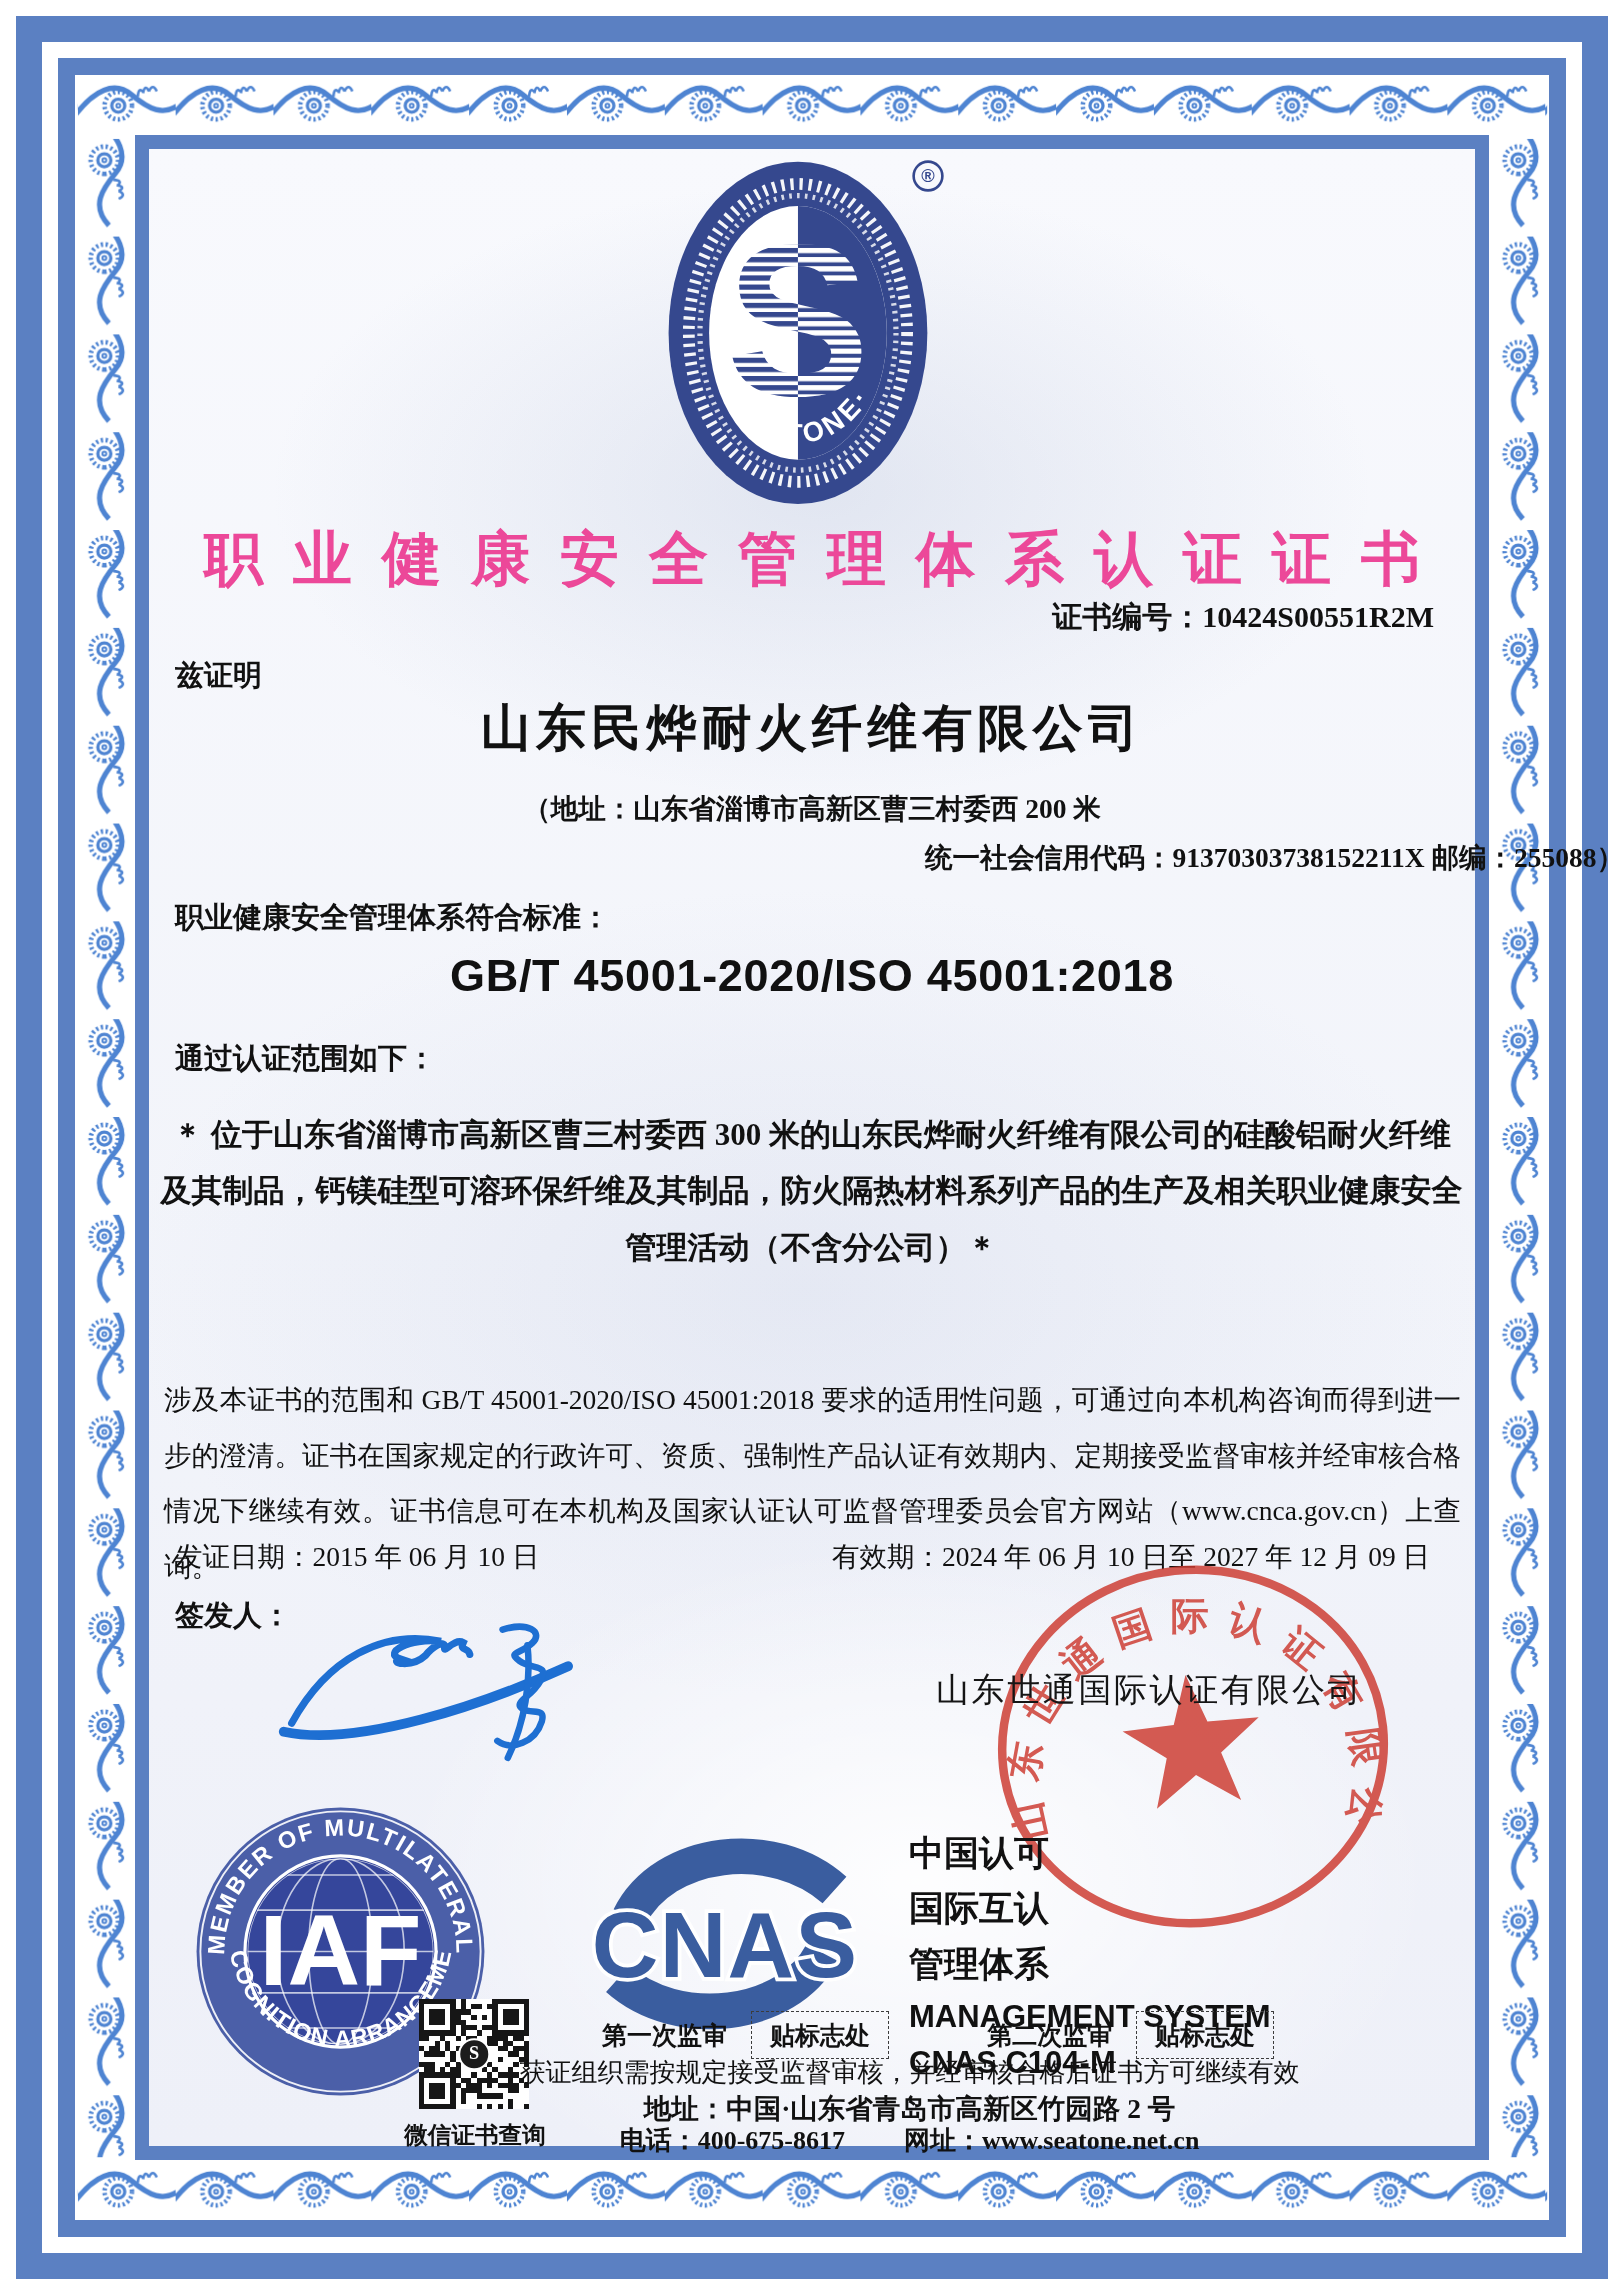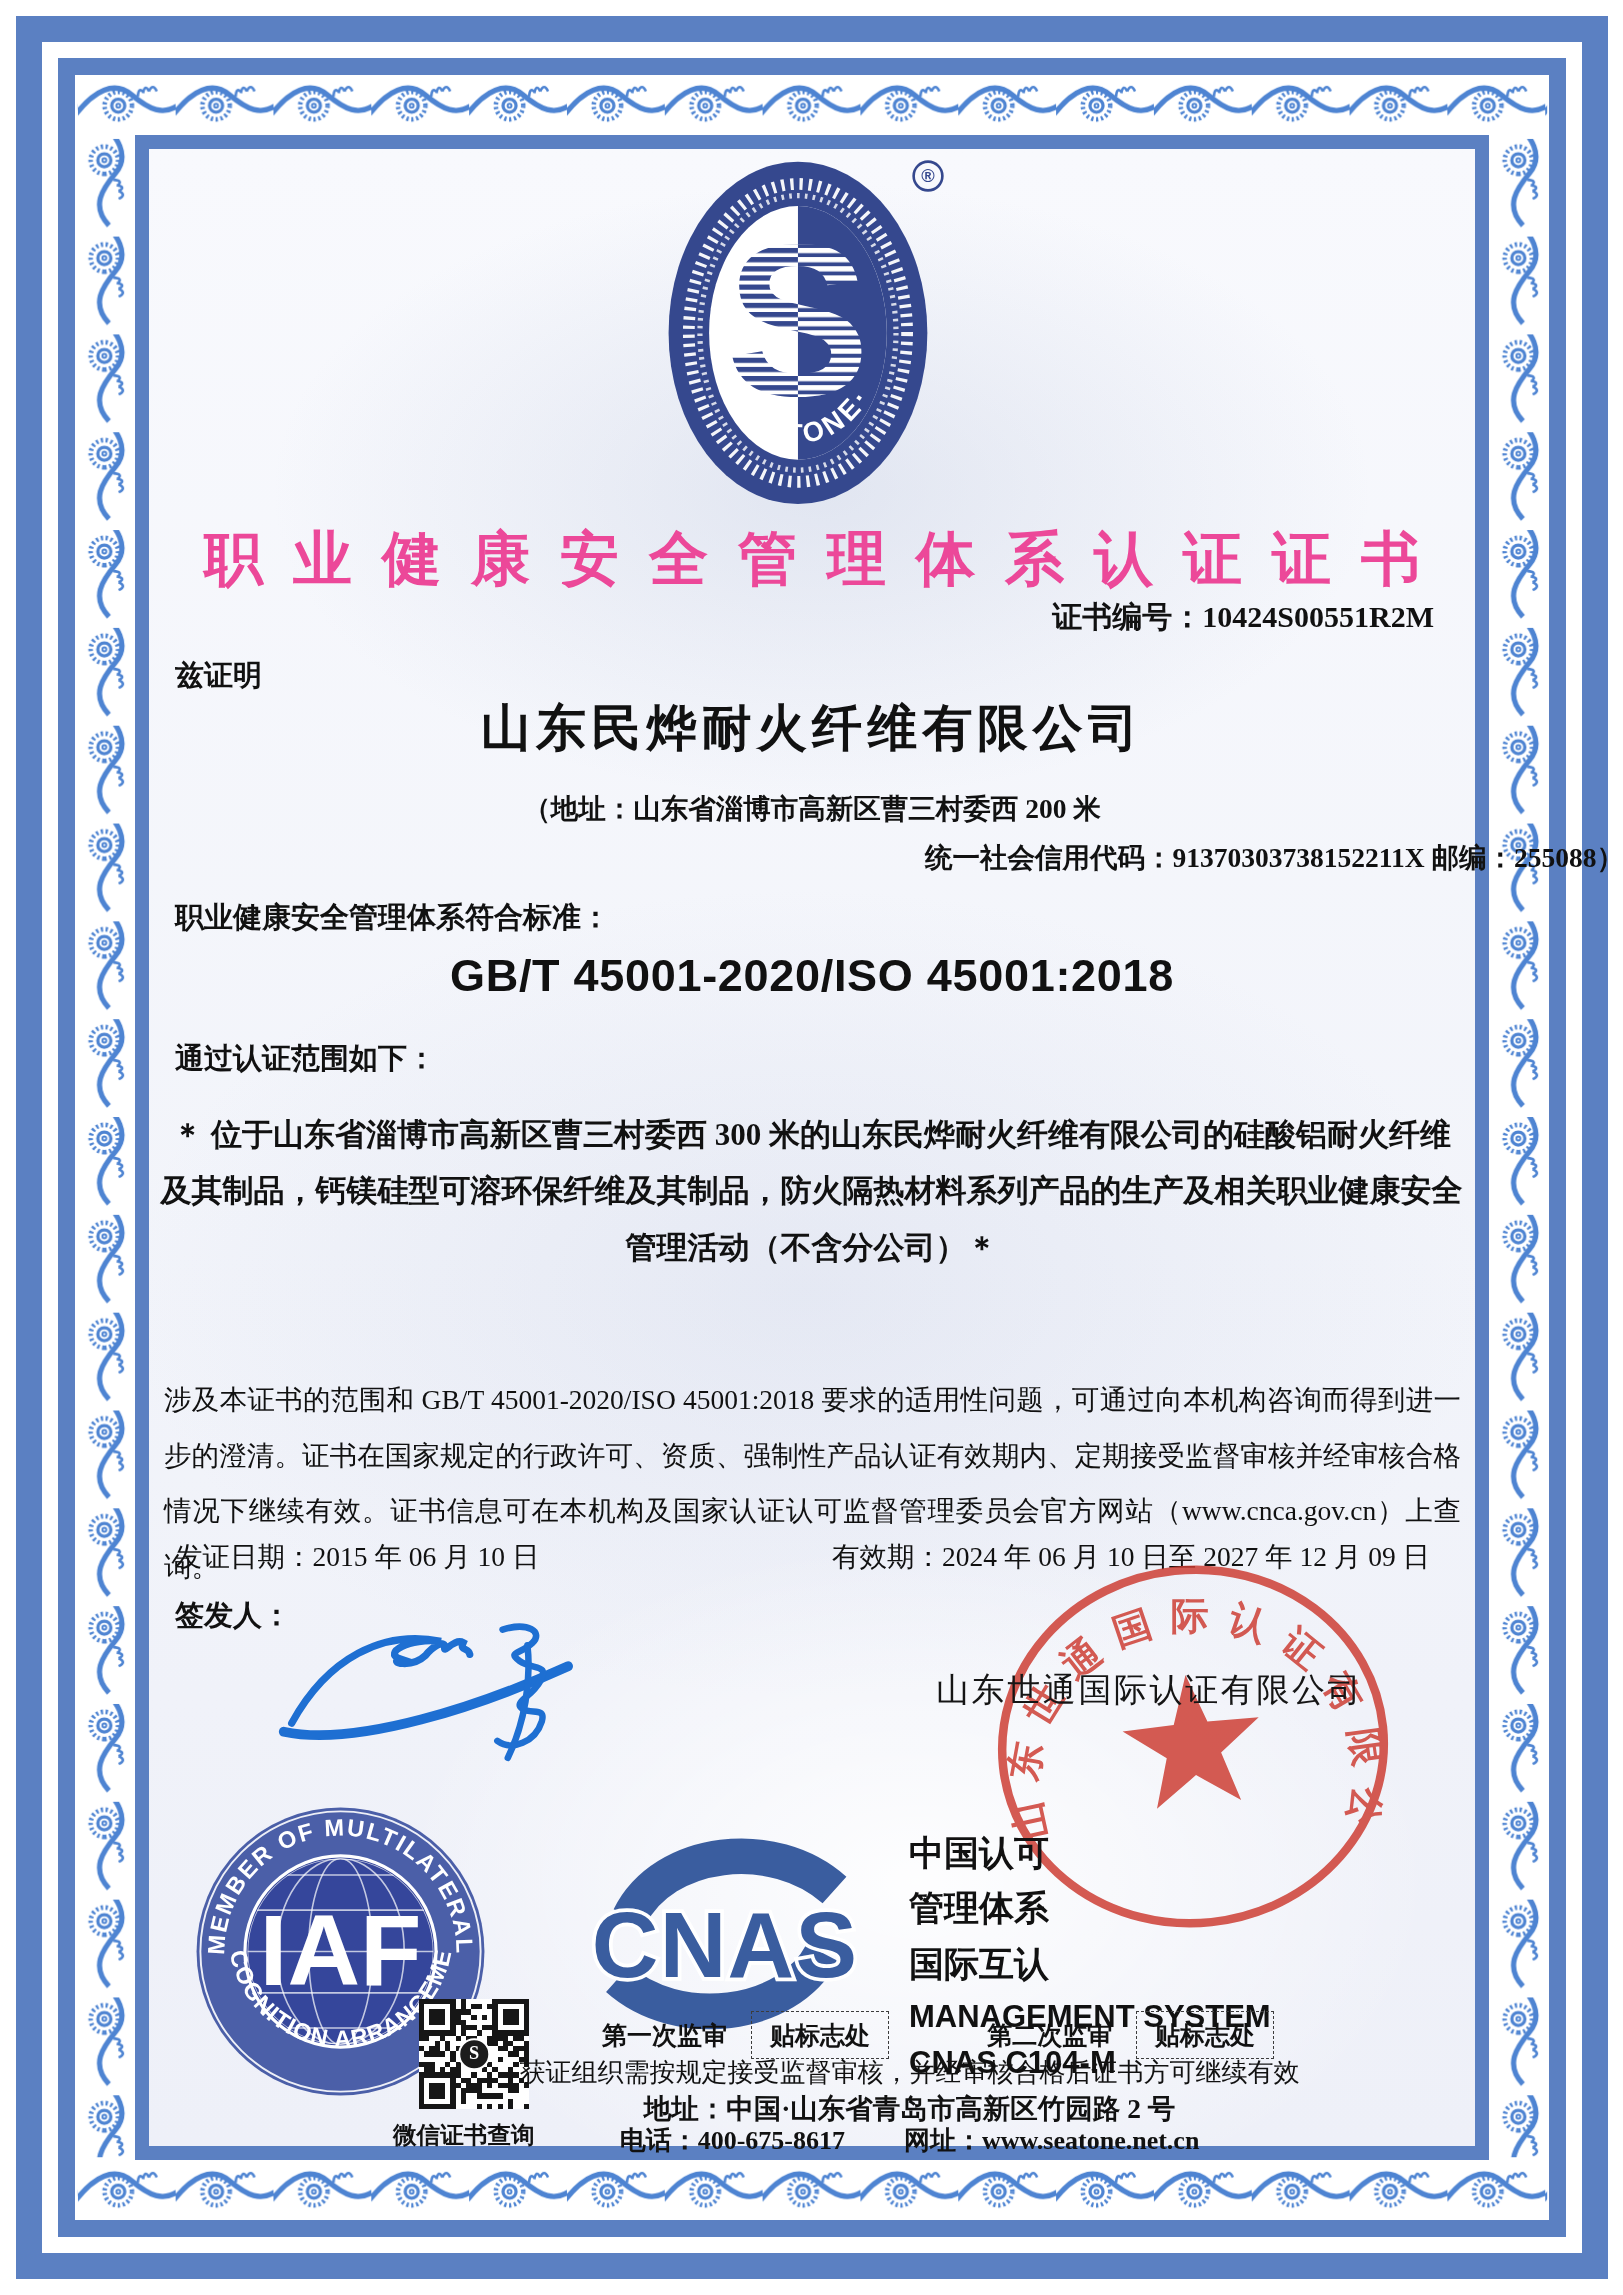--- a/index.html
+++ b/index.html
@@ -44,21 +44,21 @@
   .cnas-block{left:909px;top:1826px;width:419px;}
   .cnas-block .cjk{font-size:35px;line-height:1.58;font-weight:600;}
   .cnas-block .en{font-family:"Liberation Sans", sans-serif;font-size:31px;font-weight:bold;line-height:1.35;margin-top:3.9px;}
   .qr-wrap{left:419px;top:1999px;width:110px;height:110px;background:#fff;}
   .qr-grid{position:absolute;inset:0;display:grid;grid-template-columns:repeat(21,1fr);grid-template-rows:repeat(21,1fr);}
   .qr-grid i{display:block;}
   .qr-grid i.d{background:#161616;}
   .qr-logo{position:absolute;left:50%;top:50%;width:27.5px;height:27.5px;transform:translate(-50%,-50%);
            background:#1c1c1c;border-radius:50%;border:2px solid #fff;color:#fff;display:flex;align-items:center;justify-content:center;
            font-family:"Liberation Serif", serif;font-size:18.3px;font-weight:bold;}
-  .qr-caption{left:393px;top:2119px;width:164px;font-size:23.6px;font-weight:600;}
+  .qr-caption{left:393px;top:2119px;width:164px;text-align:center;font-size:23.6px;font-weight:600;}
   .audit-row{left:602px;top:2011px;display:flex;align-items:center;font-size:25px;}
   .audit-label{font-weight:600;}
   .audit-box{border:1.3px dashed #3c3c3c;padding:6.5px 18.3px;margin-left:23.6px;font-weight:600;}
   .audit-gap{width:98px;}
   .footer-center{left:517px;width:785px;text-align:center;}
   .supervision{top:2055px;font-size:26px;}
   .footaddr{top:2091px;font-size:27.5px;font-weight:600;}
   .footphone{top:2123px;font-size:26px;font-weight:600;}
   .footphone .sep{display:inline-block;width:59px;}
 </style>
@@ -229,22 +229,22 @@
   </svg>
 
   <svg class="abs cnas-svg" width="314" height="203" viewBox="0 0 500 330">
     <path d="M95,140 C150,28 330,8 428,96" stroke="#3a5d9f" stroke-width="58" fill="none"></path>
     <path d="M408,198 C352,305 172,326 76,240" stroke="#3a5d9f" stroke-width="58" fill="none"></path>
     <text x="250" y="238" font-family="Liberation Sans, sans-serif" font-weight="bold" font-size="150" fill="#3a5d9f" text-anchor="middle" letter-spacing="2" stroke="#ffffff" stroke-width="12" paint-order="stroke">CNAS</text>
   </svg>
 
   <div class="abs cnas-block">
     <div class="cjk">中国认可</div>
+    <div class="cjk">国际互认</div>
     <div class="cjk">管理体系</div>
-    <div class="cjk">国际互认</div>
     <div class="en">MANAGEMENT SYSTEM</div>
     <div class="en">CNAS C104-M</div>
   </div>
 
   <div class="abs qr-wrap">
     <div class="qr-grid" id="qr-grid">
         <i class="d"></i>
         <i class="d"></i>
         <i class="d"></i>
         <i class="d"></i>

